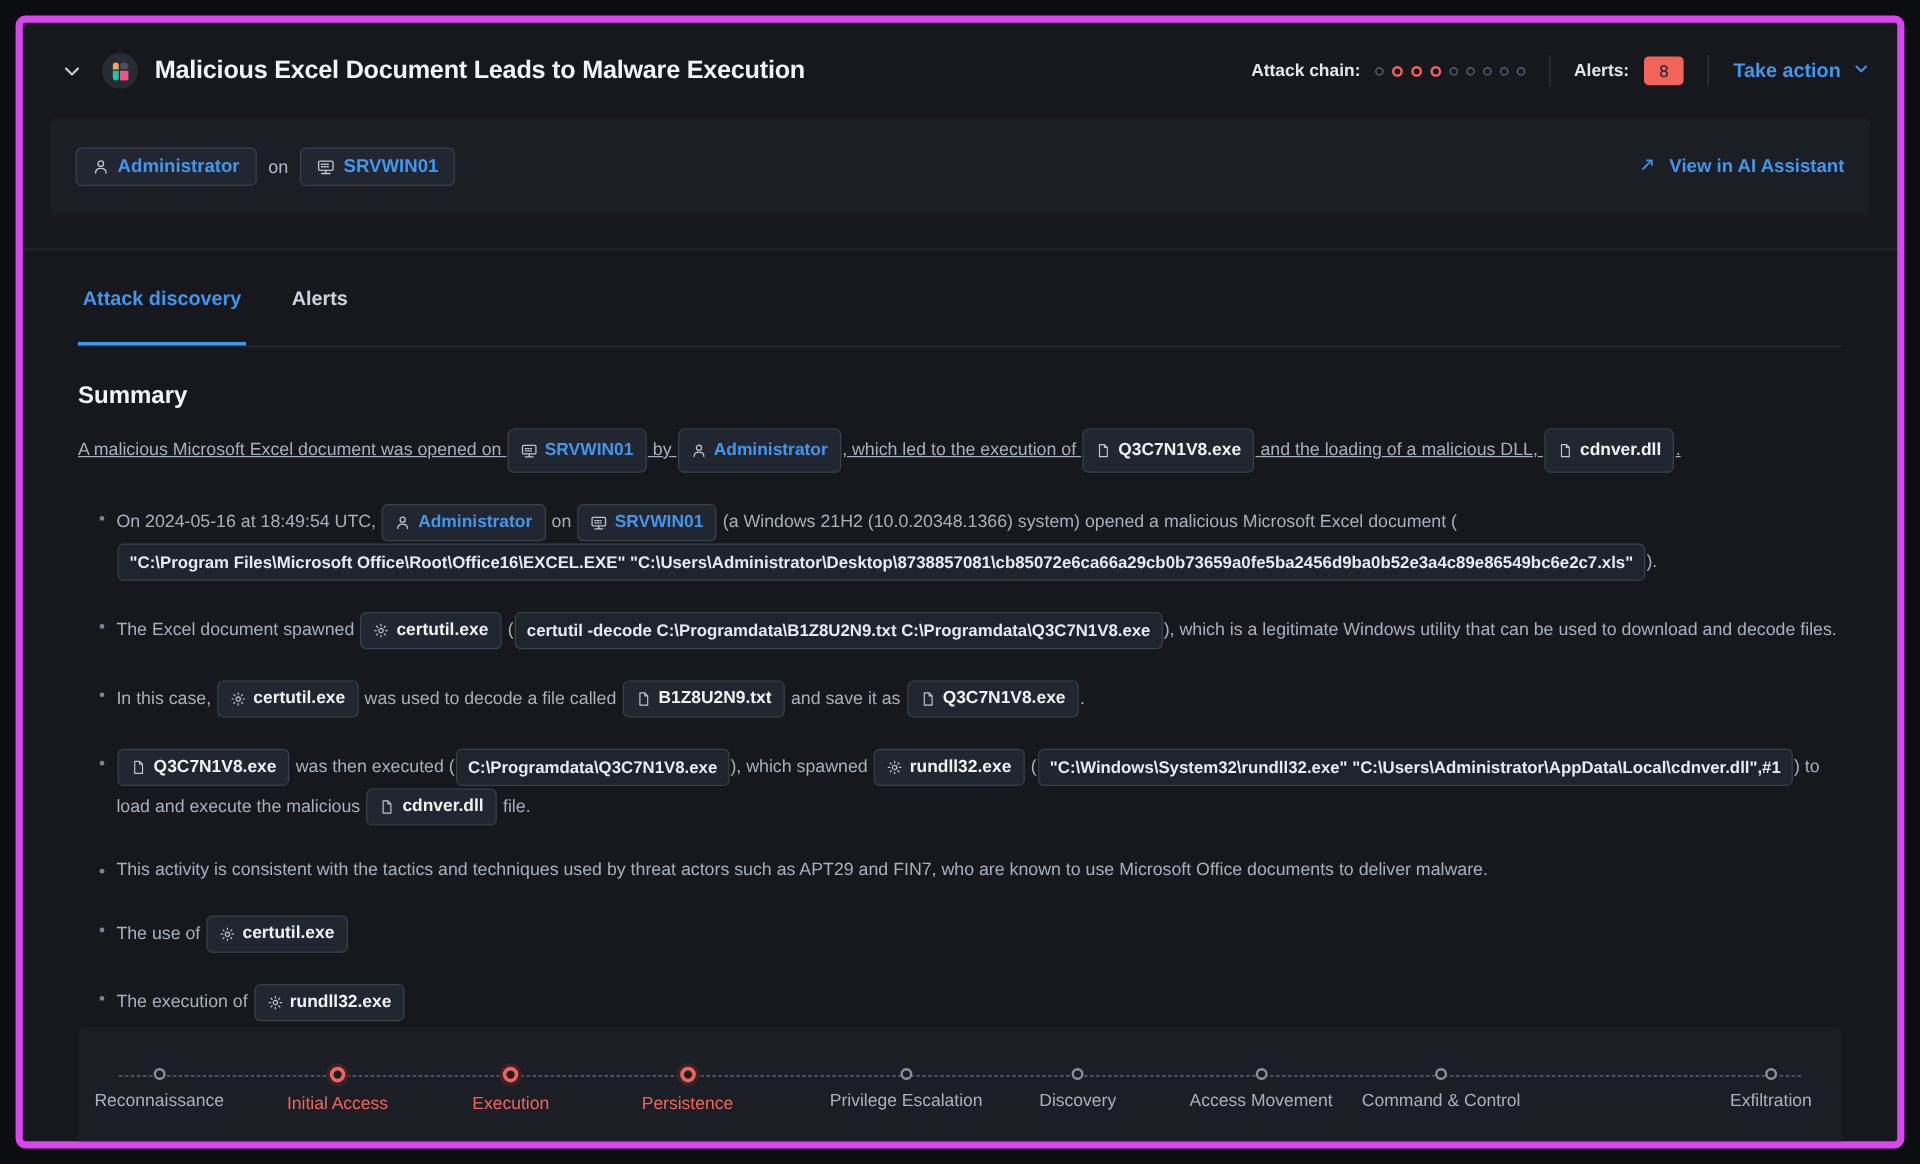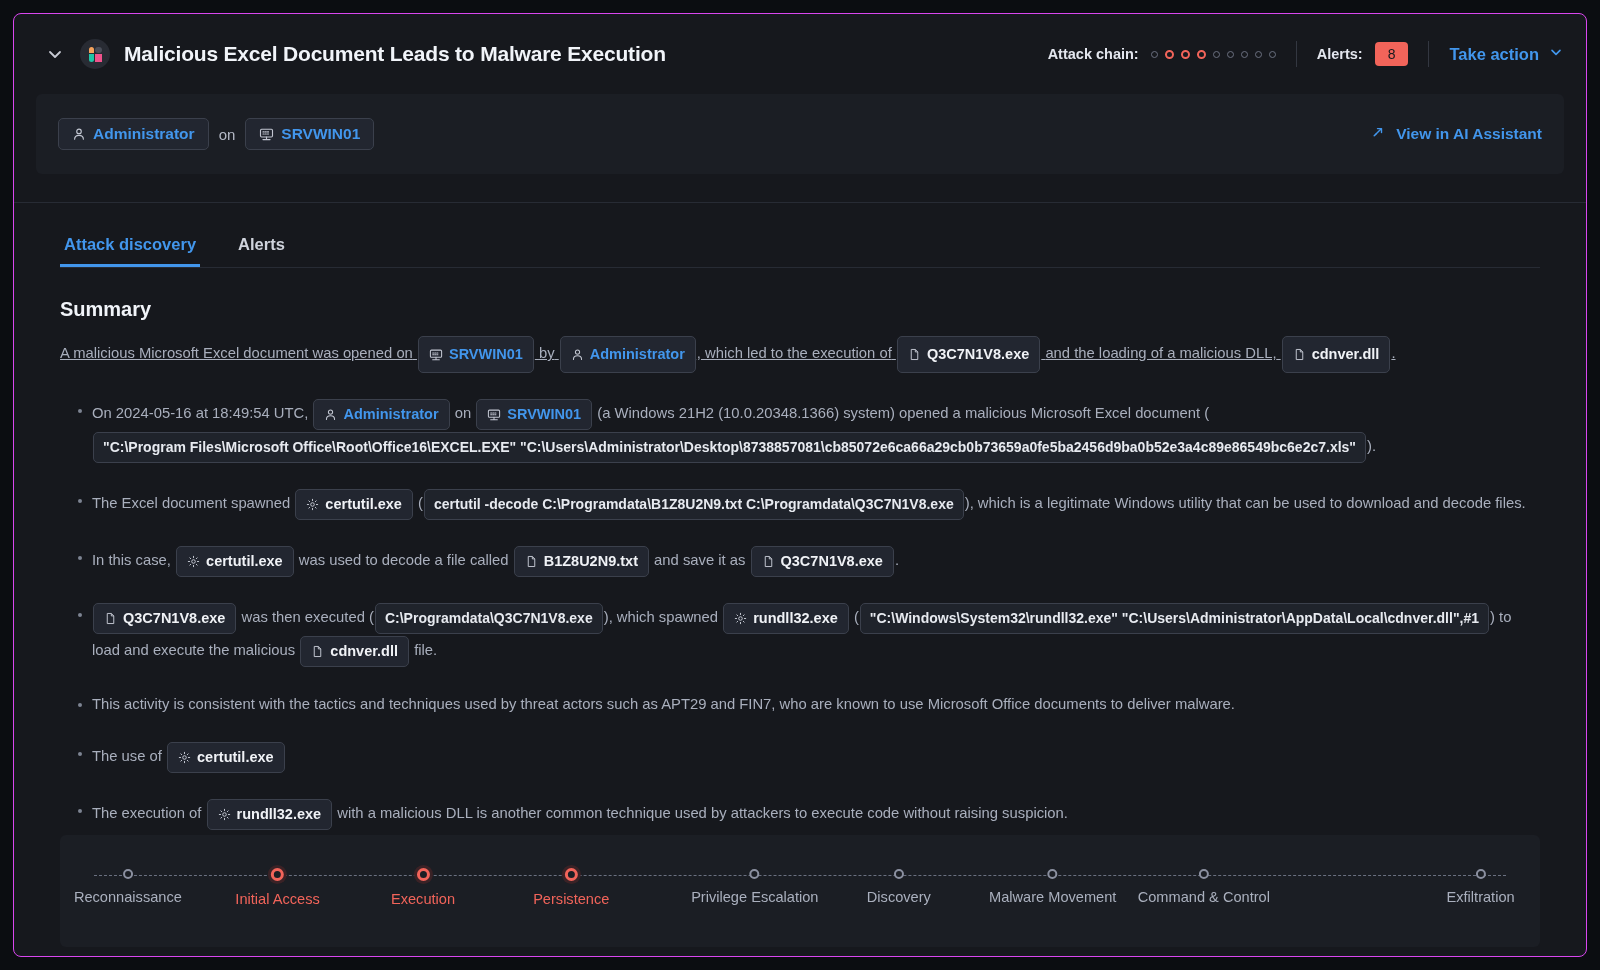--- a/index.html
+++ b/index.html
@@ -10,21 +10,21 @@
     overflow: hidden;
     font-family: "Liberation Sans", sans-serif;
   }
   .page {
     width: 1600px; height: 970px;
     background: #0b0d11;
     padding: 13px 13px 0 13px;
   }
   .card {
     background: #16181d;
-    border: 1px solid #d946ef;
+    border: 6px solid #d946ef;
     border-radius: 8px;
     width: 1574px;
     height: 944px;
     overflow: hidden;
     position: relative;
   }
 
   
   .hdr {
     height: 80px;
@@ -144,21 +144,21 @@
   .tabs {
     display: flex;
     gap: 34px;
     border-bottom: 1px solid #272b34;
     margin-top: 26px;
   }
   .tab {
     font-size: 16.5px;
     font-weight: bold;
     color: #cfd3dc;
-    padding: 6px 4px 13px 4px;
+    padding: 6px 4px 29px 4px;
     cursor: pointer;
   }
   .tab.active { color: #4296ec; box-shadow: inset 0 -3px 0 0 #4296ec; }
 
   h2.sect {
     font-size: 20px;
     font-weight: bold;
     color: #f1f4f9;
     margin: 30px 0 14px 0;
   }
@@ -573,21 +573,20 @@
           <span>The execution of</span>
           <span class="ent">
             <span class="ic">
               <svg width="13" height="13" viewBox="0 0 16 16" fill="none" stroke="currentColor" stroke-width="1.2">
                 <circle cx="8" cy="8" r="2.2"></circle>
                 <path d="M8 1.6v1.6M8 12.8v1.6M1.6 8h1.6M12.8 8h1.6M3.5 3.5l1.1 1.1M11.4 11.4l1.1 1.1M12.5 3.5l-1.1 1.1M4.6 11.4l-1.1 1.1" stroke-linecap="round"></path>
               </svg>
             </span>
             <span>rundll32.exe</span>
           </span>
-          <span>with a malicious DLL is another common technique used by attackers to execute code without raising suspicion.</span>
         </li>
       </ul>
 
       <div class="timeline-box">
         <div class="tl">
           <div class="tl-track"></div>
           <div class="tl-stops">
             <div class="stop" style="left:2.4%">
               <div class="dot"></div>
               <div class="lbl">Reconnaissance</div>
@@ -607,21 +606,21 @@
             <div class="stop" style="left:46.8%">
               <div class="dot"></div>
               <div class="lbl">Privilege Escalation</div>
             </div>
             <div class="stop" style="left:57.0%">
               <div class="dot"></div>
               <div class="lbl">Discovery</div>
             </div>
             <div class="stop" style="left:67.9%">
               <div class="dot"></div>
-              <div class="lbl">Malware Movement</div>
+              <div class="lbl">Access Movement</div>
             </div>
             <div class="stop" style="left:78.6%">
               <div class="dot"></div>
               <div class="lbl">Command &amp; Control</div>
             </div>
             <div class="stop" style="left:98.2%">
               <div class="dot"></div>
               <div class="lbl">Exfiltration</div>
             </div>
           </div>

